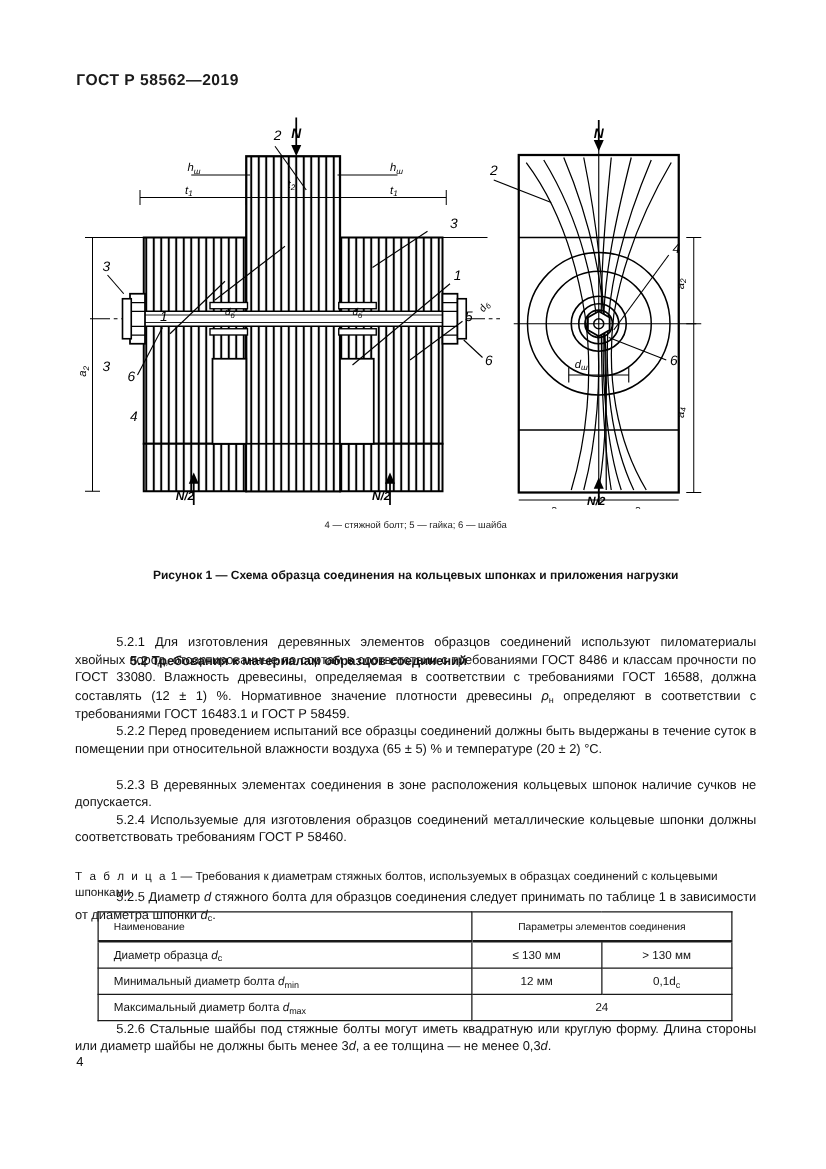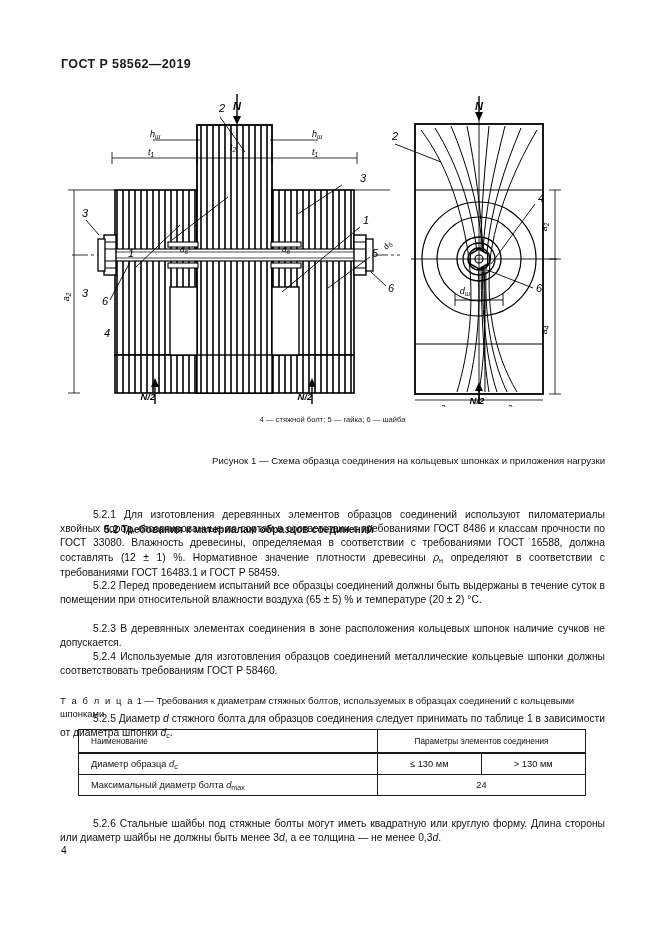--- a/index.html
+++ b/index.html
@@ -48,23 +48,24 @@
     text-align: center;
     font-size: 7.6px;
     line-height: 12px;
     color: #222;
   }
   .fig-caption {
     position: absolute;
     top: 455px;
     left: 60px;
     width: 545px;
-    text-align: right;
+    text-align: center;
     font-size: 9.6px;
     color: #111;
+    font-weight: bold;
   }
 
   
   .section-head {
     position: absolute;
     top: 486px;
     left: 104px;
     font-size: 10.4px;
     font-weight: bold;
     margin-top: 38px;
@@ -377,20 +378,25 @@
         <th colspan="2">Параметры элементов соединения</th>
       </tr>
     </thead>
     <tbody>
       <tr>
         <td class="cell-name"><span>Диаметр образца </span><i>d</i><sub>с</sub></td>
         <td class="cell-val">≤ 130 мм</td>
         <td class="cell-val">&gt; 130 мм</td>
       </tr>
       <tr>
+        <td class="cell-name"><span>Минимальный диаметр болта </span><i>d</i><sub>min</sub></td>
+        <td class="cell-val">12 мм</td>
+        <td class="cell-val"><span>0,1d</span><sub>с</sub></td>
+      </tr>
+      <tr>
         <td class="cell-name"><span>Максимальный диаметр болта </span><i>d</i><sub>max</sub></td>
         <td class="cell-val" colspan="2">24</td>
       </tr>
     </tbody>
   </table>
 
   <div class="body-block p6">
     <p><span>5.2.6  Стальные шайбы под стяжные болты могут иметь квадратную или круглую форму. Длина стороны или диаметр шайбы не должны быть менее 3</span><i>d</i><span>, а ее толщина — не менее 0,3</span><i>d</i><span>.</span></p>
   </div>
 

